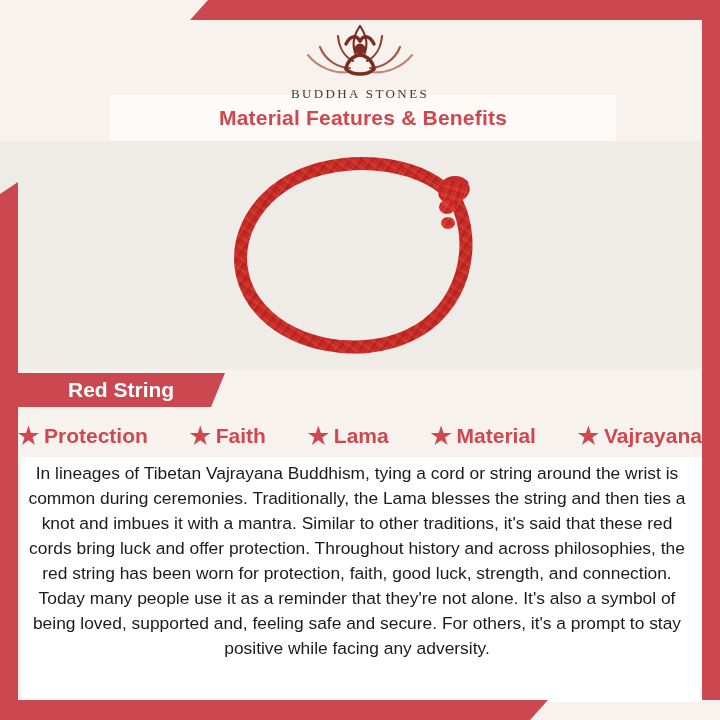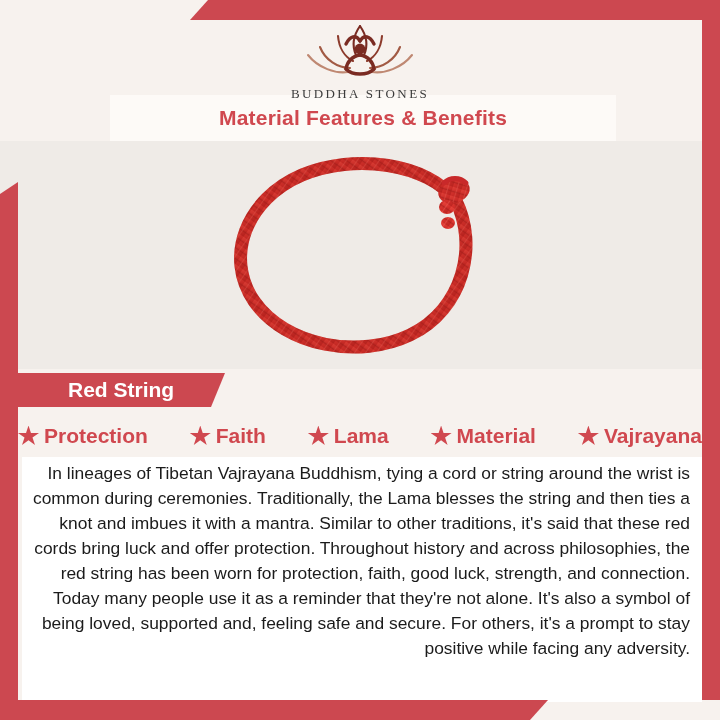--- a/index.html
+++ b/index.html
@@ -200,21 +200,21 @@
     padding: 4px 0 0 0;
     box-sizing: border-box;
   }
   .body-text {
     margin: 0;
     padding: 0 12px 0 2px;
     font-size: 17.4px;
     line-height: 25px;
     color: #1b1b1b;
     font-family: "Liberation Sans", sans-serif;
-    text-align: right;
+    text-align: center;
   }
 </style>
 </head>
 <body>
 
 <div id="page">
 
   <div class="deco-top"></div>
   <div class="deco-right"></div>
   <div class="deco-left"></div>

